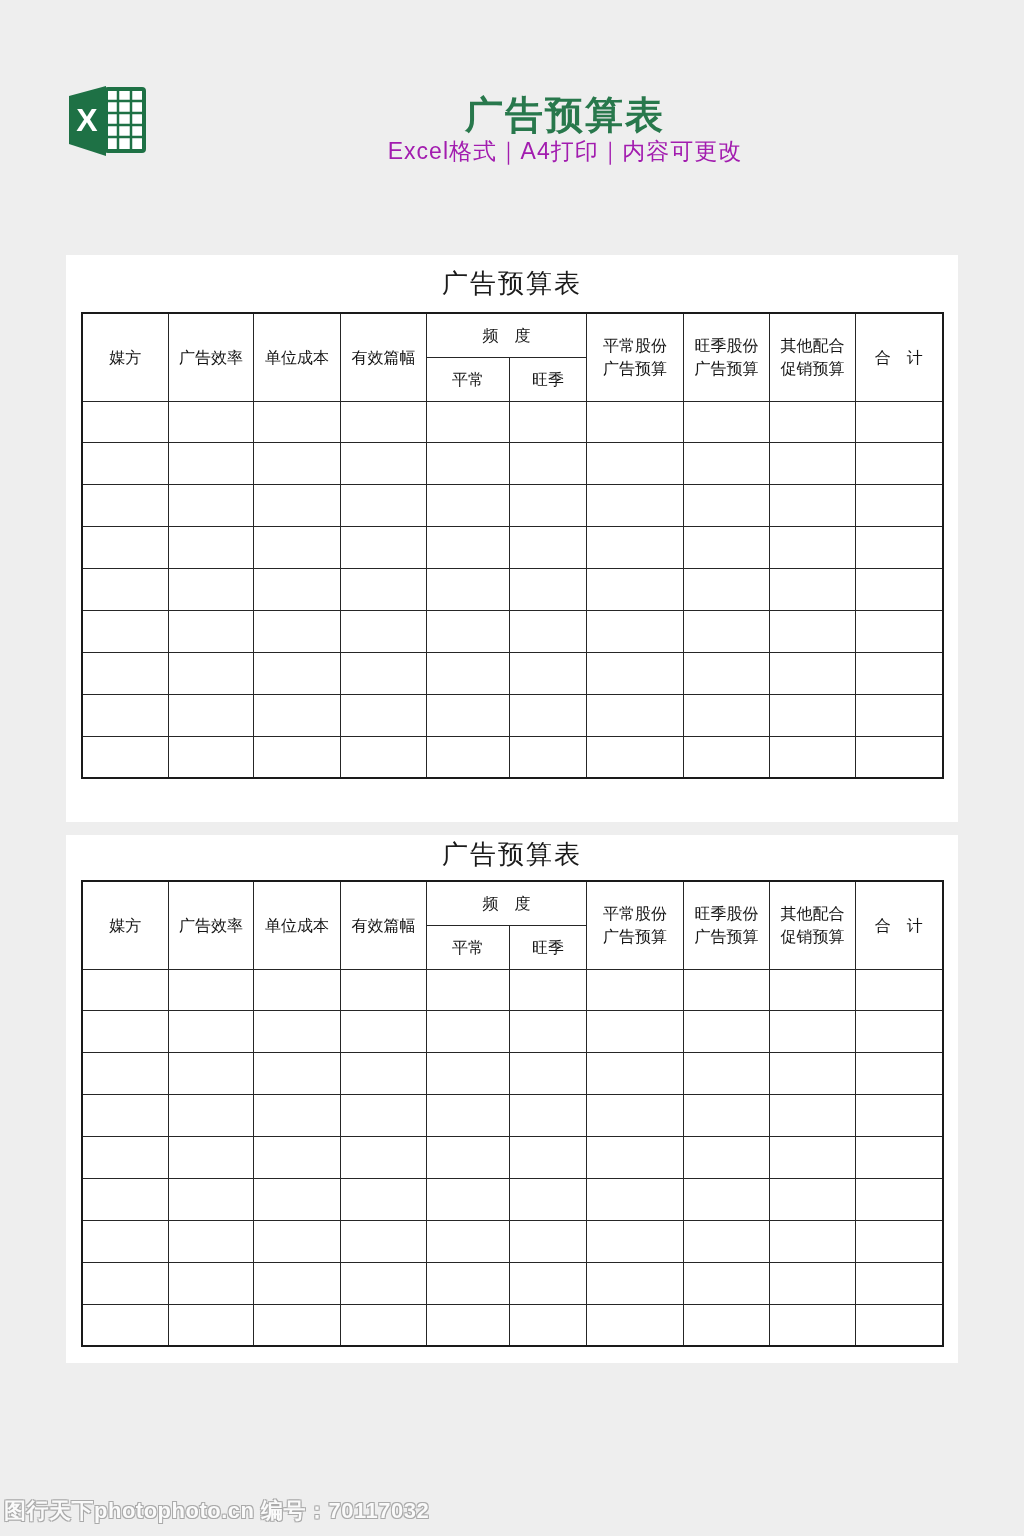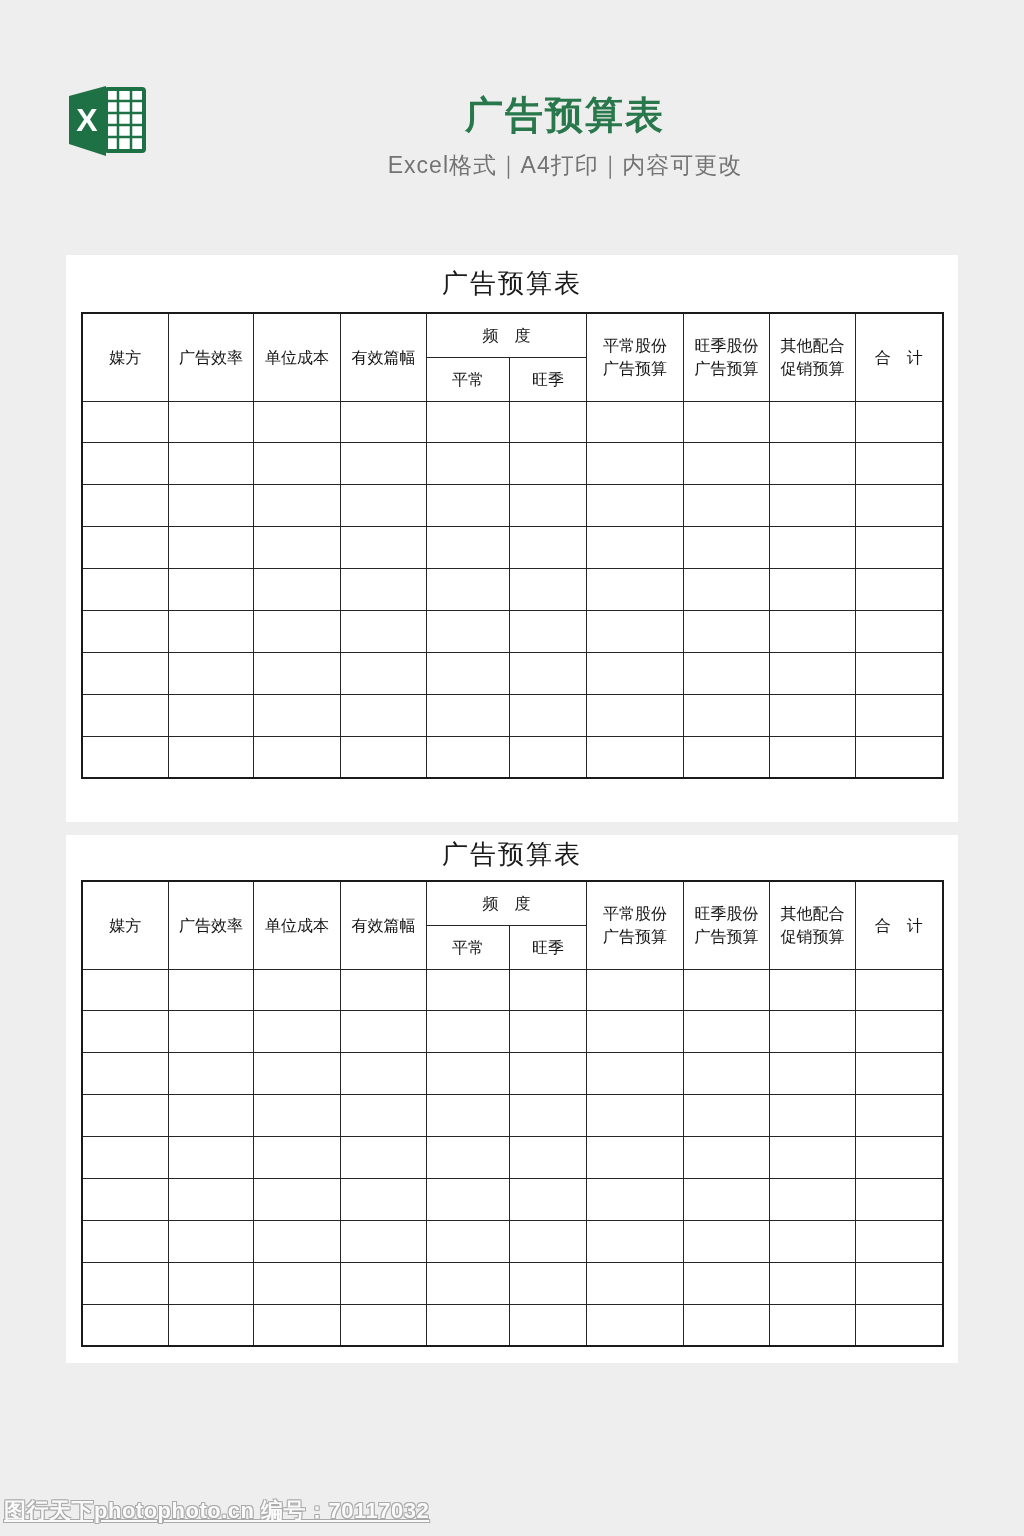--- a/index.html
+++ b/index.html
@@ -16,23 +16,22 @@
   .excel-icon-wrap { position: absolute; left: 64px; top: 82px; width: 86px; height: 78px; }
   .heading-block { padding-top: 94px; padding-left: 106px; text-align: center; }
   .main-title {
     font-size: 38px;
     font-weight: 700;
     color: #28784c;
     line-height: 42px;
     letter-spacing: 2px;
   }
   .subtitle {
-    margin-top: 14px;
     font-size: 23px;
-    color: #737373;
+    color: #a21caf;
     letter-spacing: 1px;
   }
   .card {
     position: absolute;
     left: 66px;
     width: 892px;
     background: #ffffff;
   }
   .card-1 { top: 255px; height: 567px; }
   .card-2 { top: 835px; height: 528px; }
@@ -74,21 +73,20 @@
     top: 1496px;
     font-size: 22px;
     font-weight: 700;
     letter-spacing: 0.5px;
     color: #fafafa;
     text-shadow:
       -1px -1px 0 #aaaaaa,
        1px -1px 0 #aaaaaa,
       -1px  1px 0 #aaaaaa,
        1px  1px 0 #aaaaaa;
-    text-decoration: underline;
   }
 </style>
 </head>
 <body>
 
 <div class="top-header">
   <div class="excel-icon-wrap">
     <svg width="86" height="78" viewBox="0 0 86 78">
 
       <rect x="42" y="7" width="38" height="62" rx="2" fill="#ffffff" stroke="#1e7145" stroke-width="4"></rect>

